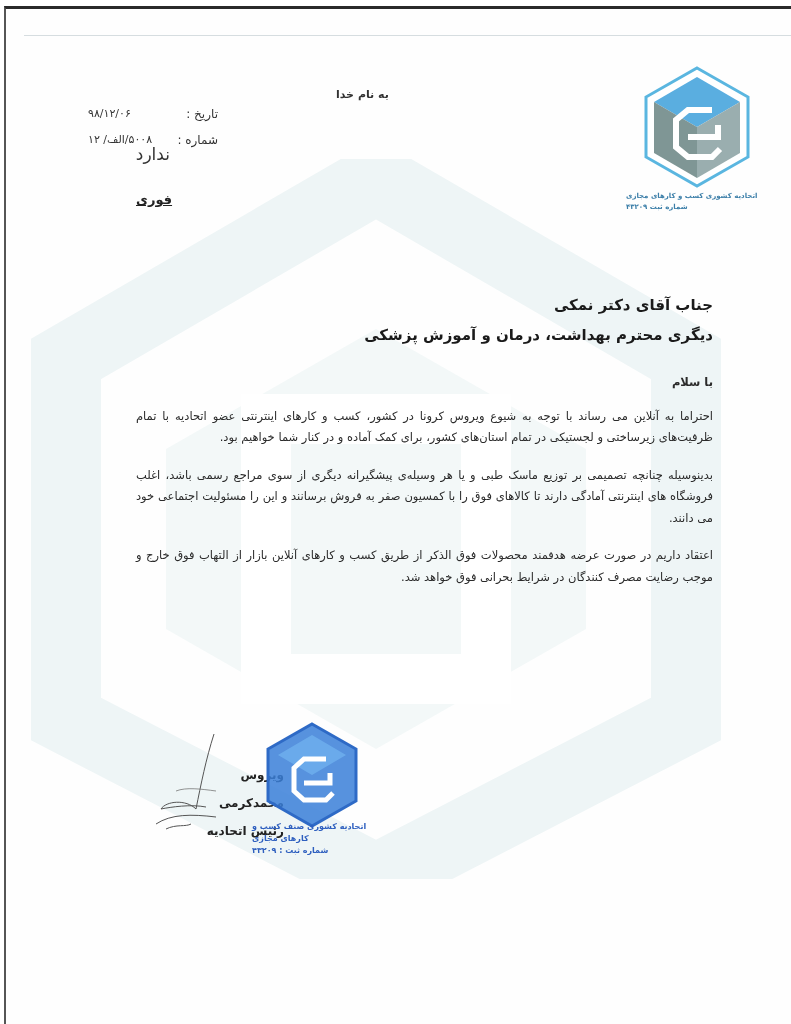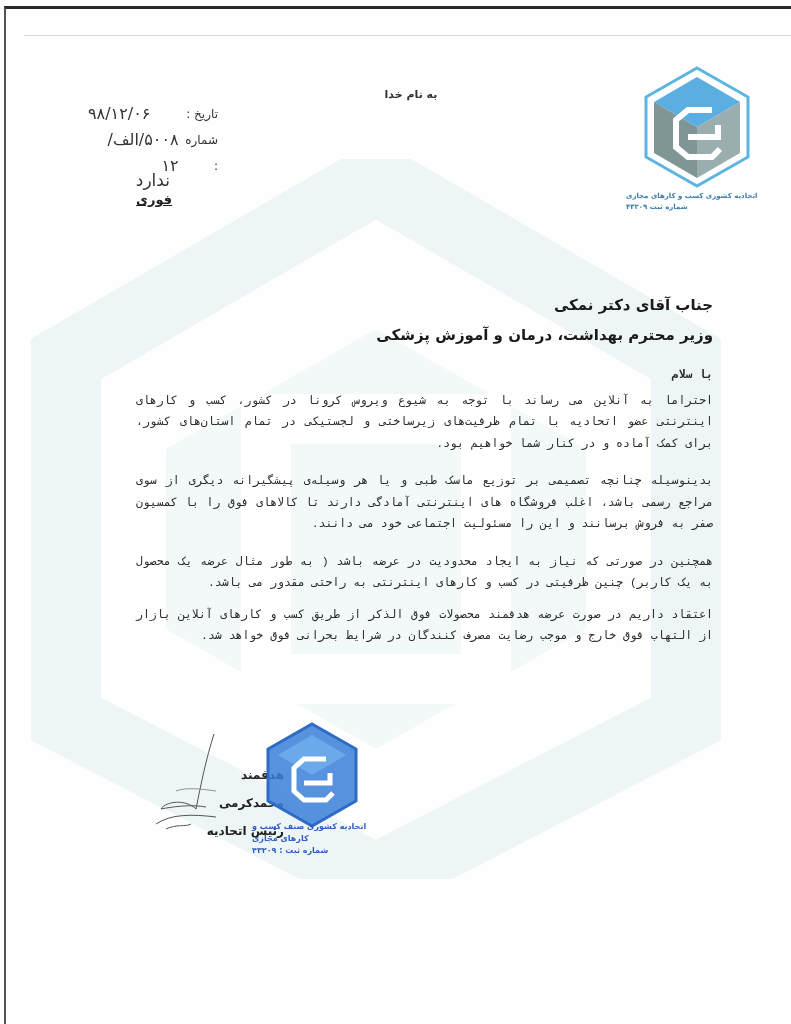--- a/index.html
+++ b/index.html
@@ -16,29 +16,29 @@
       border-left: 2px solid #555;
       box-sizing: border-box;
       overflow: hidden;
     }
     .topline { position: absolute; left: 18px; right: 0; top: 26px; height: 1px; background: #d6dde0; }
     .watermark { position: absolute; left: 20px; top: 150px; width: 700px; height: 720px; opacity: 1; }
     .rtl { direction: rtl; unicode-bidi: embed; }
     .meta { position: absolute; left: 82px; top: 92px; width: 130px; font-size: 12px; color: #333; line-height: 26px; }
     .meta .row { display: flex; justify-content: space-between; direction: rtl; }
     .meta .lbl { color: #333; text-align: right; }
-    .meta .val { color: #333; font-size: 16px; }
+    .meta .val { color: #333; font-size: 11px; }
     .meta .val2 { padding-right: 48px; font-size: 17px; margin-top:-12px;}
     .urgent { position: absolute; left: 130px; top: 183px; font-size: 13px; font-weight: bold; text-decoration: underline; color: #222; }
-    .bismillah { position: absolute; left: 330px; top: 79px; width: 150px; text-align: center; font-size: 11px; color: #333; font-weight: bold; }
+    .bismillah { position: absolute; left: 330px; top: 79px; width: 150px; text-align: left; font-size: 11px; color: #333; font-weight: bold; }
     .logo { position: absolute; left: 636px; top: 56px; width: 110px; height: 124px; }
     .logo-caption { position: absolute; left: 620px; top: 182px; width: 140px; text-align: left; font-size: 7px; color: #3b7ea8; line-height: 11px; font-weight: bold; }
     .addressee { position: absolute; right: 78px; top: 281px; text-align: right; font-size: 15px; font-weight: bold; color: #1a1a1a; line-height: 30px; direction: rtl; }
     .body { position: absolute; left: 130px; right: 78px; top: 351px; text-align: justify; font-size: 11.5px; color: #2b2b2b; direction: rtl; line-height: 21.5px; }
-    .body p { margin: 4px 0 16px 0; font-family: Liberation Mono, monospace; }
+    .body p { margin: 12px 0 16px 0; }
     .greet { font-weight: bold; margin-bottom: 4px !important; }
     .sign { position: absolute; left: 198px; top: 752px; font-size: 12px; font-weight: bold; color: #222; direction: rtl; text-align: right; width: 80px; line-height: 28px; }
     .stamp { position: absolute; left: 258px; top: 712px; width: 96px; height: 108px; }
     .stamp-caption { position: absolute; left: 246px; top: 812px; width: 140px; text-align: left; font-size: 8px; color: #2e5fbf; font-weight: bold; line-height: 12px; direction: rtl; }
     .signature { position: absolute; left: 140px; top: 720px; width: 90px; height: 110px; }
   </style>
 </head>
 <body>
 
 <div class="page">
@@ -76,38 +76,37 @@
     <path d="M70,45 L46,45 L34,55 L34,82 L46,92 L70,92 L78,84" fill="none" stroke="#ffffff" stroke-width="6"></path>
     <path d="M46,72 L76,72 L76,60" fill="none" stroke="#ffffff" stroke-width="6"></path>
   </svg>
   <div class="logo-caption rtl">
     <div>اتحادیه کشوری کسب و کارهای مجازی</div>
     <div>شماره ثبت ۴۳۲۰۹</div>
   </div>
 
   <div class="addressee">
     <div>جناب آقای دکتر نمکی</div>
-    <div>وزیر محترم بهداشت، درمان و آموزش پزشکی</div>
+    <div>دیگری محترم بهداشت، درمان و آموزش پزشکی</div>
   </div>
 
   <div class="body">
     <p class="greet">با سلام</p>
     <p>احتراما به آنلاین می رساند با توجه به شیوع ویروس کرونا در کشور، کسب و کارهای اینترنتی عضو اتحادیه با تمام ظرفیت‌های زیرساختی و لجستیکی در تمام استان‌های کشور، برای کمک آماده و در کنار شما خواهیم بود.</p>
     <p>بدینوسیله چنانچه تصمیمی بر توزیع ماسک طبی و یا هر وسیله‌ی پیشگیرانه دیگری از سوی مراجع رسمی باشد، اغلب فروشگاه های اینترنتی آمادگی دارند تا کالاهای فوق را با کمسیون صفر به فروش برسانند و این را مسئولیت اجتماعی خود می دانند.</p>
-    <p style="margin-bottom:10px">همچنین در صورتی که نیاز به ایجاد محدودیت در عرضه باشد ( به طور مثال عرضه یک محصول به یک کاربر) چنین ظرفیتی در کسب و کارهای اینترنتی به راحتی مقدور می باشد.</p>
     <p>اعتقاد داریم در صورت عرضه هدفمند محصولات فوق الذکر از طریق کسب و کارهای آنلاین بازار از التهاب فوق خارج و موجب رضایت مصرف کنندگان در شرایط بحرانی فوق خواهد شد.</p>
   </div>
 
   <svg class="signature" viewBox="0 0 90 110">
     <path d="M68,5 C60,30 55,55 50,80 M50,80 C40,70 20,72 15,80 C25,78 45,75 60,78 M10,95 C25,85 45,85 70,88 M20,100 C30,95 40,98 45,95" fill="none" stroke="#555" stroke-width="1"></path>
     <path d="M30,62 C40,58 55,60 70,62" fill="none" stroke="#777" stroke-width="0.8"></path>
   </svg>
 
   <div class="sign">
-    <div>هدفمند</div>
+    <div>ویروس</div>
     <div>محمدکرمی</div>
     <div>رئیس اتحادیه</div>
   </div>
 
   <svg class="stamp" viewBox="0 0 96 108">
     <polygon points="48,3 92,28 92,80 48,105 4,80 4,28" fill="#3a7fd8" fill-opacity="0.85" stroke="#2e6ac6" stroke-width="3"></polygon>
     <polygon points="48,14 82,34 48,54 14,34" fill="#6fb0ee" fill-opacity="0.8"></polygon>
     <path d="M62,38 L40,38 L30,47 L30,70 L40,79 L62,79 L69,72" fill="none" stroke="#ffffff" stroke-width="5"></path>
     <path d="M40,62 L66,62 L66,52" fill="none" stroke="#ffffff" stroke-width="5"></path>
   </svg>

